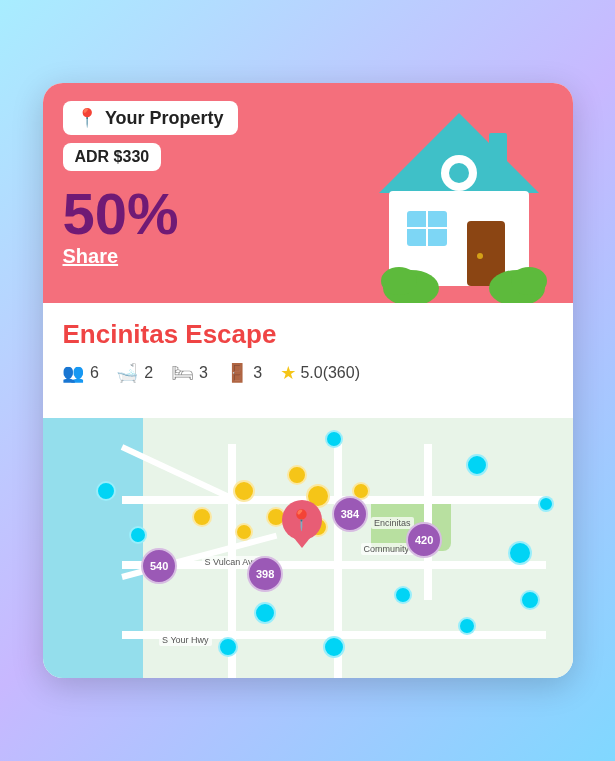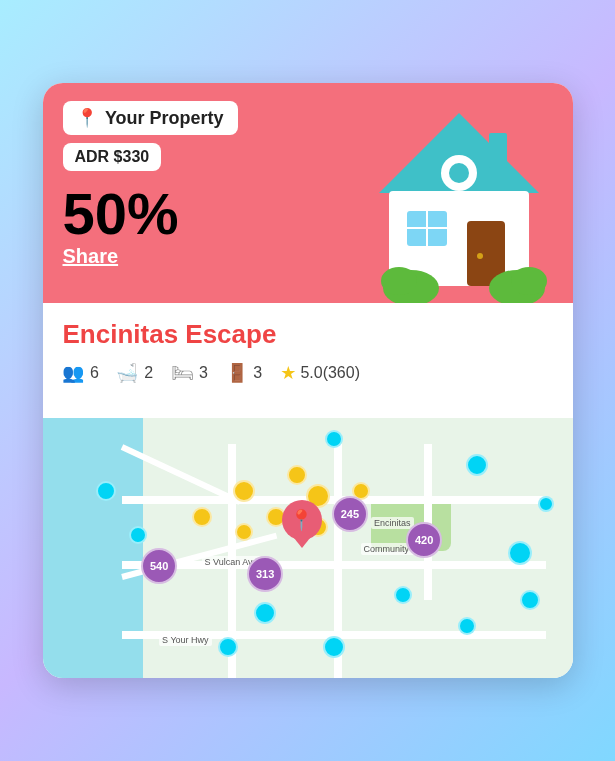--- a/index.html
+++ b/index.html
@@ -69,21 +69,21 @@
     .share-section {
       display: flex;
       flex-direction: column;
       align-items: flex-start;
       padding-bottom: 10px;
     }
 
     .share-percent {
       font-size: 58px;
       font-weight: 900;
-      color: #000000;
+      color: #701a75;
       line-height: 1;
     }
 
     .share-label {
       font-size: 20px;
       font-weight: 600;
       color: #fff;
       margin-top: 2px;
       text-decoration: underline;
     }
@@ -348,23 +348,23 @@
         <div class="map-dot dot-yellow" style="left: 254.4px; top: 57.2px; width: 20px; height: 20px;"></div>
         <div class="map-dot dot-yellow" style="left: 275.6px; top: 78px; width: 24px; height: 24px;"></div>
         <div class="map-dot dot-yellow" style="left: 233.2px; top: 98.8px; width: 20px; height: 20px;"></div>
         <div class="map-dot dot-yellow" style="left: 201.4px; top: 114.4px; width: 18px; height: 18px;"></div>
         <div class="map-dot dot-yellow" style="left: 275.6px; top: 109.2px; width: 20px; height: 20px;"></div>
         <div class="map-dot dot-yellow" style="left: 318px; top: 72.8px; width: 18px; height: 18px;"></div>
         <div class="map-dot dot-yellow" style="left: 159px; top: 98.8px; width: 20px; height: 20px;"></div>
       </div>
 
     <div id="purple-pins-container">
-        <div class="map-dot dot-purple" style="left: 307.4px; top: 96.2px; width: 36px; height: 36px;">245</div>
+        <div class="map-dot dot-purple" style="left: 307.4px; top: 96.2px; width: 36px; height: 36px;">384</div>
         <div class="map-dot dot-purple" style="left: 381.6px; top: 122.2px; width: 36px; height: 36px;">420</div>
-        <div class="map-dot dot-purple" style="left: 222.6px; top: 156px; width: 36px; height: 36px;">313</div>
+        <div class="map-dot dot-purple" style="left: 222.6px; top: 156px; width: 36px; height: 36px;">398</div>
         <div class="map-dot dot-purple" style="left: 116.6px; top: 148.2px; width: 36px; height: 36px;">540</div>
       </div>
 
     <div id="selected-pin-container">
         <div class="pin-selected" style="left: 259.7px; top: 122.2px;">
   <div style="position:relative;">
     <div style="background:#e85d75;border-radius:50%;width:40px;height:40px;display:flex;align-items:center;justify-content:center;">
       <span style="color:white;font-size:20px;">📍</span>
     </div>
     <div style="position:absolute;bottom:-8px;left:50%;transform:translateX(-50%);width:0;height:0;border-left:8px solid transparent;border-right:8px solid transparent;border-top:10px solid #e85d75;"></div>

